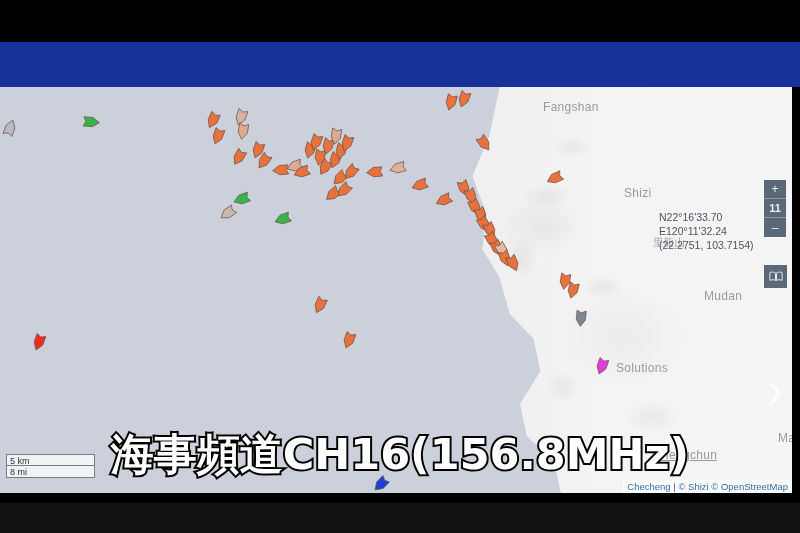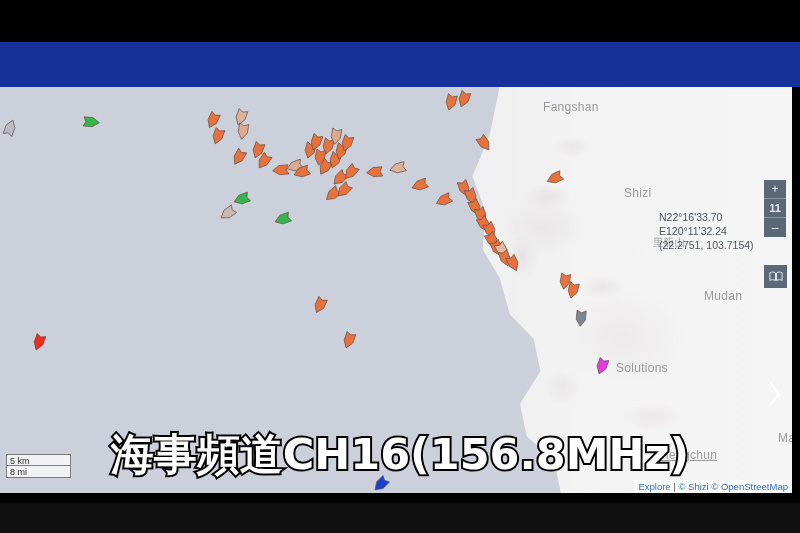--- a/index.html
+++ b/index.html
@@ -67,21 +67,21 @@
 
   
   .expander{position:absolute;left:766px;top:292px;width:18px;height:30px;cursor:pointer;}
   .expander svg{width:18px;height:30px;}
 
   
   .vessel{position:absolute;width:0;height:0;transform-origin:50% 50%;}
   .vessel svg{display:block;overflow:visible;}
 
   
-  .scale{position:absolute;left:6px;top:367px;width:65px;font-size:9px;color:#333;}
+  .scale{position:absolute;left:6px;top:367px;width:89px;font-size:9px;color:#333;}
   .scale div{background:rgba(255,255,255,.72);border:1px solid #7b7b7b;border-top:none;padding:0 3px;height:12px;line-height:12px;box-sizing:border-box;}
   .scale div:first-child{border-top:1px solid #7b7b7b;}
 
   
   .attrib{position:absolute;right:0;bottom:0;background:rgba(255,255,255,.72);font-size:9.5px;color:#2c6fb5;padding:1px 4px;white-space:nowrap;}
   .attrib .sep{color:#555;}
 
   
   .caption{position:absolute;left:0;top:406px;width:800px;text-align:center;font-size:43px;font-weight:bold;color:#fff;
     font-family:"DejaVu Sans","Liberation Sans",sans-serif;letter-spacing:0px;white-space:nowrap;
@@ -425,21 +425,21 @@
         <path d="M5 5 L13 15 L5 25" fill="none" stroke="#ffffff" stroke-width="2.6" stroke-linecap="round" stroke-linejoin="round" opacity="0.92"></path>
       </svg>
     </div>
 
     <div class="scale">
       <div>5 km</div>
       <div>8 mi</div>
     </div>
 
     <div class="attrib">
-      <span>Explore</span>
+      <span>Checheng</span>
       <span class="sep">|</span>
       <span>© Shizi</span>
       <span>© OpenStreetMap</span>
     </div>
   </div>
 
   <div class="caption-wrap">
     <div class="caption">海事頻道CH16(156.8MHz)</div>
   </div>
 

